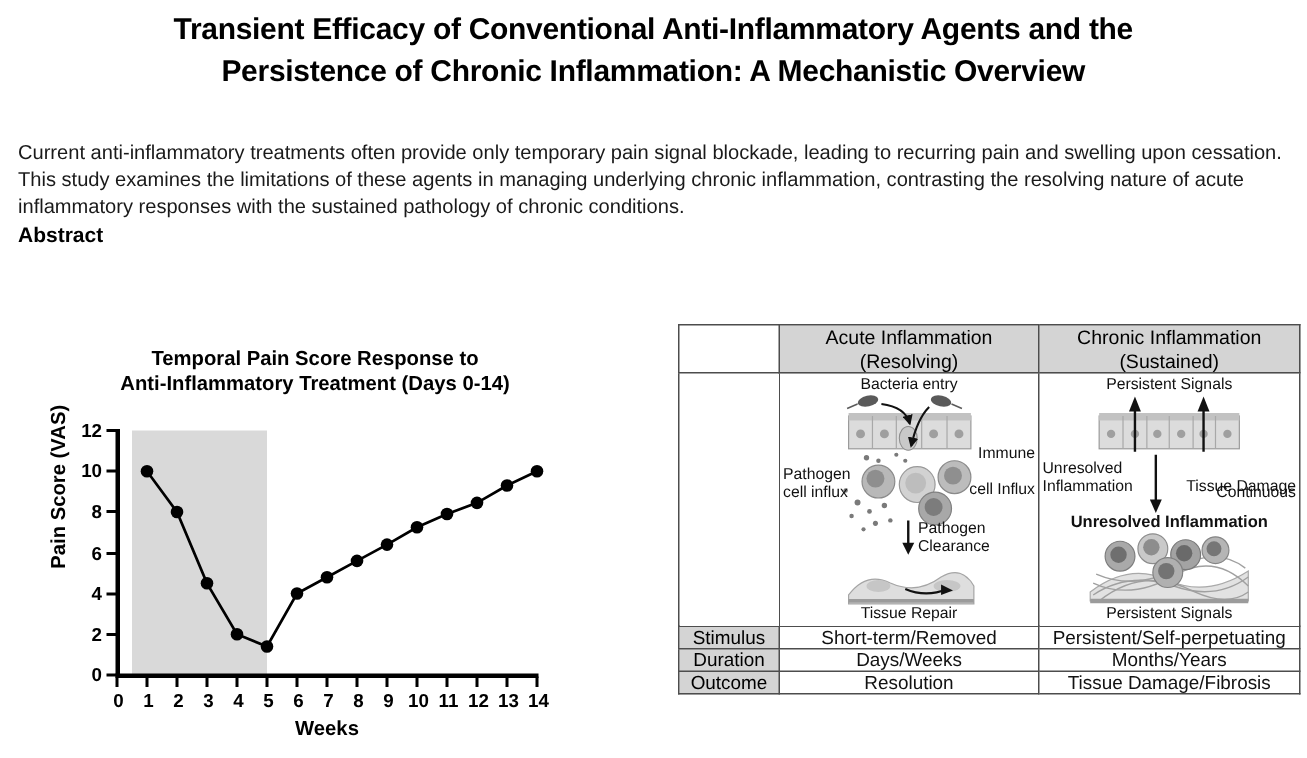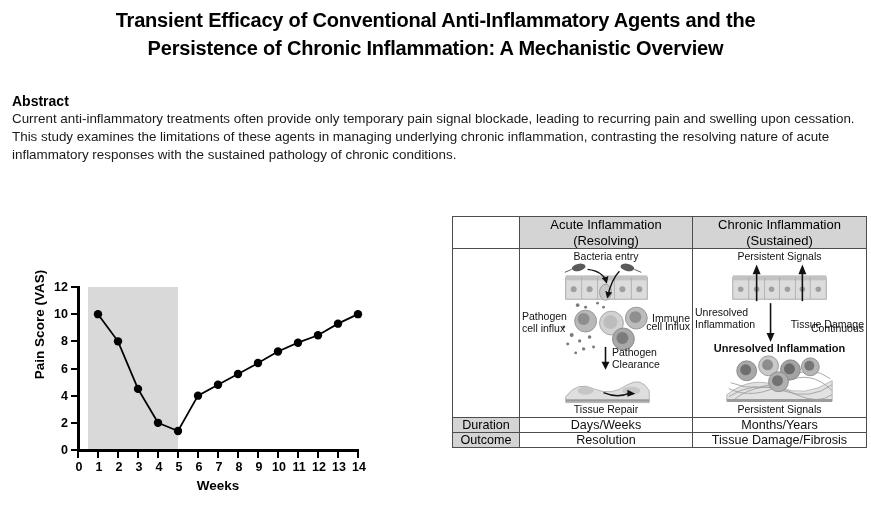--- a/index.html
+++ b/index.html
@@ -252,26 +252,30 @@
 </style>
 </head>
 <body>
 
 <div id="paper-title">
   <span class="tl">Transient Efficacy of Conventional Anti-Inflammatory Agents and the</span>
   <span class="tl">Persistence of Chronic Inflammation: A Mechanistic Overview</span>
 </div>
 
 <div id="abstract-section">
+  <div id="abstract-body">Current anti-inflammatory treatments often provide only temporary pain signal blockade, leading to recurring pain and swelling upon cessation. This study examines the limitations of these agents in managing underlying chronic inflammation, contrasting the resolving nature of acute inflammatory responses with the sustained pathology of chronic conditions.</div>
   <div id="abstract-heading">Abstract</div>
-  <div id="abstract-body">Current anti-inflammatory treatments often provide only temporary pain signal blockade, leading to recurring pain and swelling upon cessation. This study examines the limitations of these agents in managing underlying chronic inflammation, contrasting the resolving nature of acute inflammatory responses with the sustained pathology of chronic conditions.</div>
 </div>
 
 <div id="chart-panel">
 
+  <div id="chart-title">
+    <span class="cl">Temporal Pain Score Response to</span>
+    <span class="cl">Anti-Inflammatory Treatment (Days 0-14)</span>
+  </div>
 
   <div id="plot-area">
     <div id="treatment-shading" style="left: 10px; width: 90px; height: 163px; background: rgb(217, 217, 217);"></div>
   </div>
 
   <div id="y-axis-line"></div>
   <div id="x-axis-line"></div>
 
   <div id="axis-decor">
       <div class="y-tick" style="top: 227px;"></div>
@@ -436,21 +440,21 @@
               <ellipse cx="66" cy="142" rx="8" ry="4" fill="#c6c6c6"></ellipse>
               <ellipse cx="112" cy="142" rx="9" ry="4" fill="#c6c6c6"></ellipse>
               <path d="M84 144 Q98 150 112 144" stroke="#111" stroke-width="1.5" fill="none"></path>
               <path d="M108 141 L116 145 L108 148 z" fill="#111"></path>
             </g>
           </svg>
 
           <div class="dlabel" style="left:0;right:0;top:2px;">Bacteria entry</div>
           <div class="dlabel" style="left:2px;top:62px;text-align:left;">Pathogen</div>
           <div class="dlabel" style="left:2px;top:74px;text-align:left;">cell influx</div>
-          <div class="dlabel" style="right:2px;top:64px;text-align:center;">Immune</div>
+          <div class="dlabel" style="right:2px;top:48px;text-align:center;">Immune</div>
           <div class="dlabel" style="right:2px;top:72px;text-align:right;">cell Influx</div>
           <div class="dlabel" style="left:92px;top:98px;text-align:left;">Pathogen</div>
           <div class="dlabel" style="left:92px;top:110px;text-align:left;">Clearance</div>
           <div class="dlabel" style="left:0;right:0;top:155px;">Tissue Repair</div>
         </div>
       </td>
 
       <td class="diagram-cell">
         <div class="diagram-box">
           <svg class="dsvg" viewBox="0 0 174 168">
@@ -511,20 +515,25 @@
           <div class="dlabel" style="right:2px;top:58px;text-align:right;margin-top:16px;">Continuous</div>
           <div class="dlabel" style="right:2px;top:70px;text-align:right;">Tissue Damage</div>
           <div class="dlabel bold" style="left:0;right:0;top:94px;">Unresolved Inflammation</div>
           <div class="dlabel" style="left:0;right:0;top:155px;">Persistent Signals</div>
         </div>
       </td>
     </tr>
   </tbody>
   <tbody id="table-rows-body">
       <tr>
+        <td class="row-label">Stimulus</td>
+        <td class="row-value">Short-term/Removed</td>
+        <td class="row-value">Persistent/Self-perpetuating</td>
+      </tr>
+      <tr>
         <td class="row-label">Duration</td>
         <td class="row-value">Days/Weeks</td>
         <td class="row-value">Months/Years</td>
       </tr>
       <tr>
         <td class="row-label">Outcome</td>
         <td class="row-value">Resolution</td>
         <td class="row-value">Tissue Damage/Fibrosis</td>
       </tr>
     </tbody>

